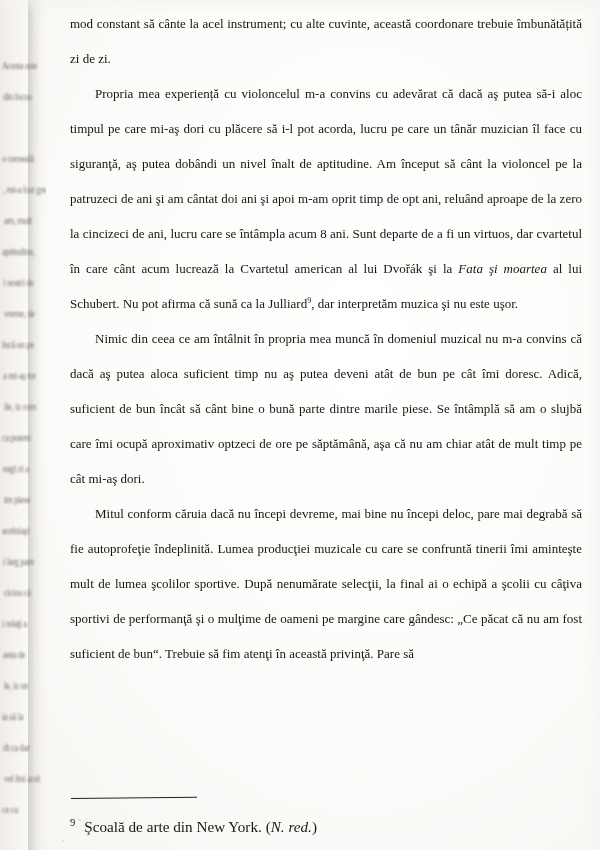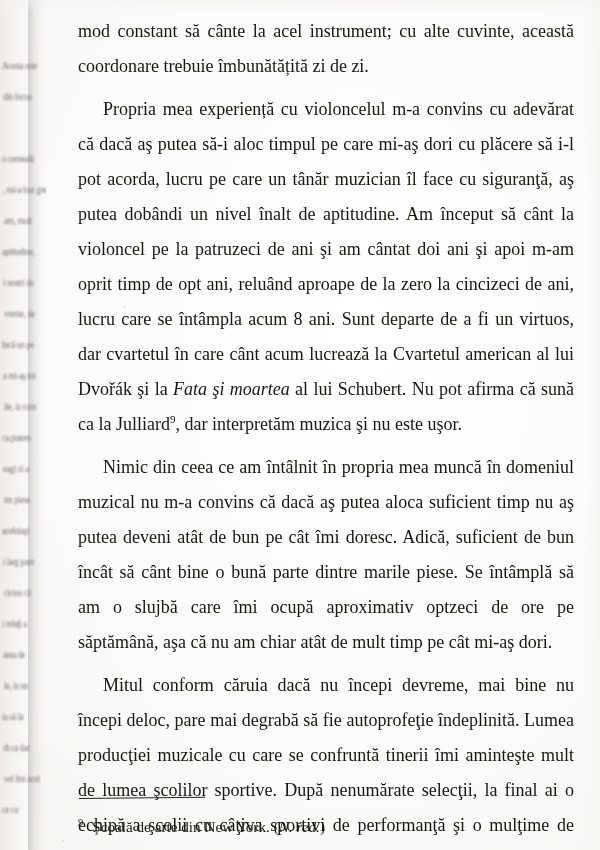--- a/index.html
+++ b/index.html
@@ -76,24 +76,24 @@
 
   
   #column {
     position: absolute;
     left: 70px;
     top: 0;
     width: 512px;
     height: 850px;
   }
   .para {
-    margin: 8px;
+    margin: 0;
     text-align: justify;
     text-justify: inter-word;
-    font-size: 18px;
+    font-size: 13px;
     line-height: 35px;
     color: #17160f;
     text-indent: 0;
     -webkit-font-smoothing: antialiased;
   }
   .para.indent { text-indent: 25px; }
   .para i, .para em { }
   sup.fn {
     font-size: 0.62em;
     vertical-align: super;
@@ -103,21 +103,21 @@
   #text-flow {
     position: absolute;
     left: 0;
     top: 6px;
     width: 512px;
   }
 
   
   #footnote-area {
     position: absolute;
-    left: 8px;
+    left: 0;
     top: 798px;
     width: 512px;
   }
   #footnote-rule {
     width: 126px;
     height: 0;
     border-top: 1.6px solid #232019;
     transform: rotate(-0.55deg);
     transform-origin: left center;
     margin-bottom: 15px;

